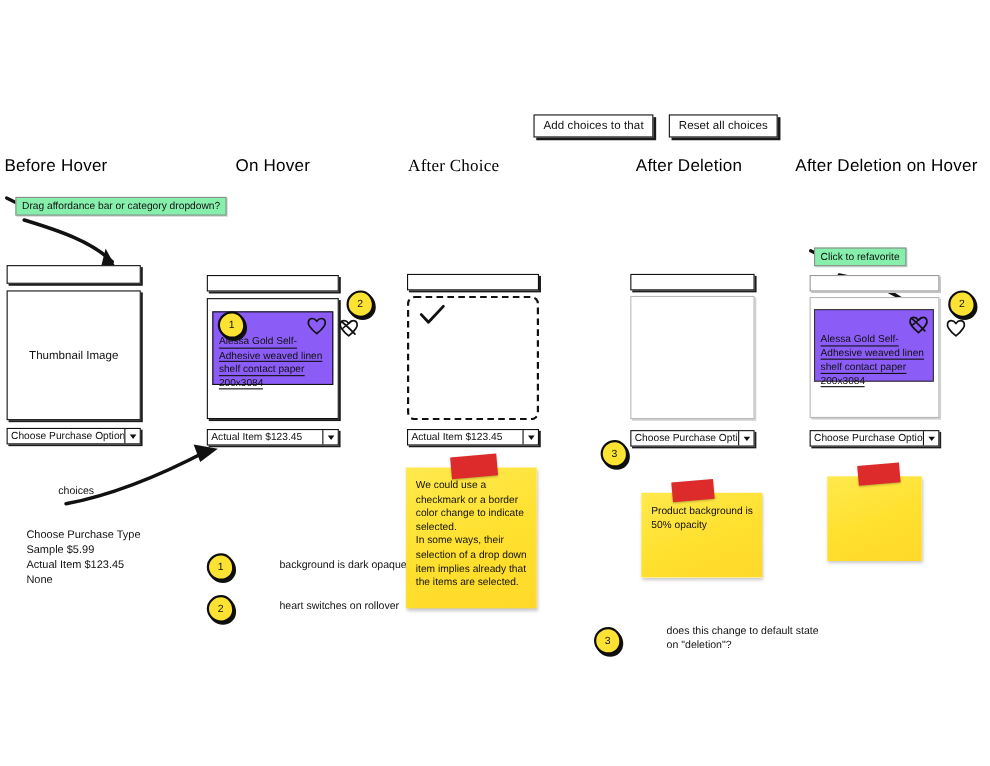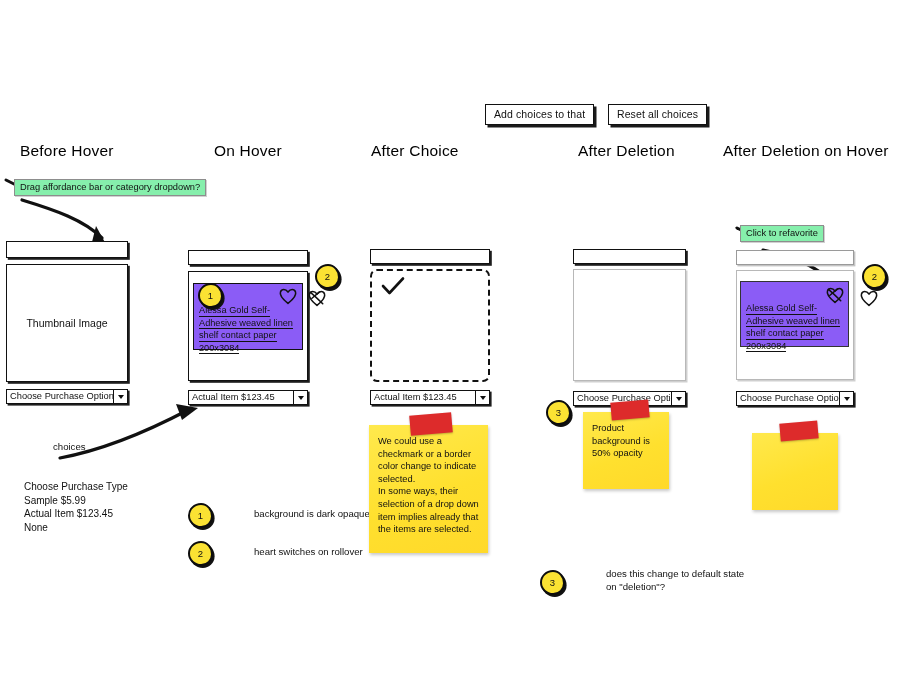--- a/index.html
+++ b/index.html
@@ -191,23 +191,23 @@
 </head>
 <body>
 
 <div class="topbtn" style="left:485px;top:104px;">
   <span>Add choices to that</span>
 </div>
 <div class="topbtn" style="left:608px;top:104px;">
   <span>Reset all choices</span>
 </div>
 
-<div class="colhead" style="left:20px;top:142px;">Before Hover</div>
+<div class="colhead" style="left:4px;top:142px;">Before Hover</div>
 <div class="colhead" style="left:214px;top:142px;">On Hover</div>
-<div class="colhead" style="left:371px;top:142px;">After Choice</div>
+<div class="colhead" style="left:371px;top:142px;font-family:Liberation Serif, serif;">After Choice</div>
 <div class="colhead" style="left:578px;top:142px;">After Deletion</div>
 <div class="colhead" style="left:723px;top:142px;">After Deletion on Hover</div>
 
 <svg class="abs" style="left:0px;top:176px;width:130px;height:78px;">
   <path d="M6 4 L18 10" stroke="#111" stroke-width="3" fill="none" stroke-linecap="round"></path>
   <path d="M22 24 C 55 34, 84 44, 102 62" stroke="#111" stroke-width="3.2" fill="none" stroke-linecap="round"></path>
   <path d="M96 50 L108 72 L92 66 Z" fill="#111"></path>
 </svg>
 <div class="callout" style="left:14px;top:179px;">
   <span>Drag affordance bar or category dropdown?</span>
@@ -307,21 +307,21 @@
   <span class="dd-arrow">
       <i></i>
     </span>
 </div>
 
 <div class="badge" style="left:546px;top:400px;">
   <div class="blob"></div>
     <div class="num">3</div>
 </div>
 
-<div class="sticky" style="left:583px;top:412px;width:86px;height:77px;">
+<div class="sticky" style="left:583px;top:448px;width:110px;height:77px;">
   <div class="sticky-tape" style="left:28px;width:38px;height:18px;"></div>
   <div class="sticky-text">Product background is 50% opacity</div>
 </div>
 
 <div class="badge" style="left:540px;top:570px;">
   <div class="blob"></div>
     <div class="num">3</div>
 </div>
 <div class="legend-text" style="left:574px;top:567px;">does this change to default state
 on "deletion"?</div>

